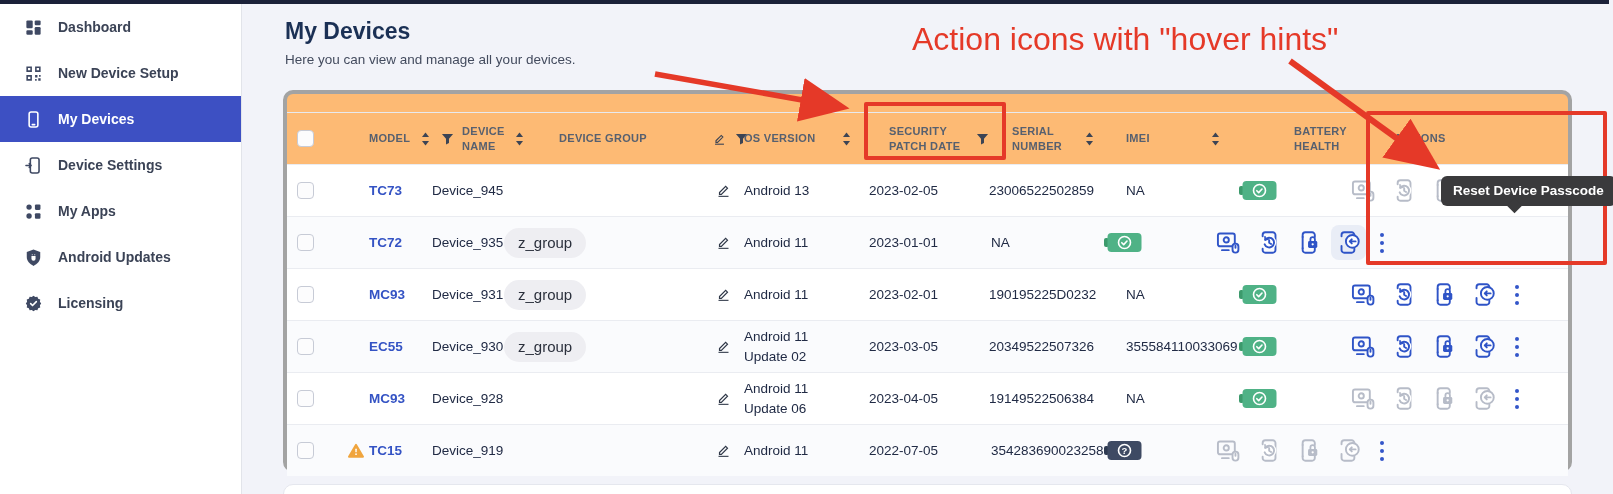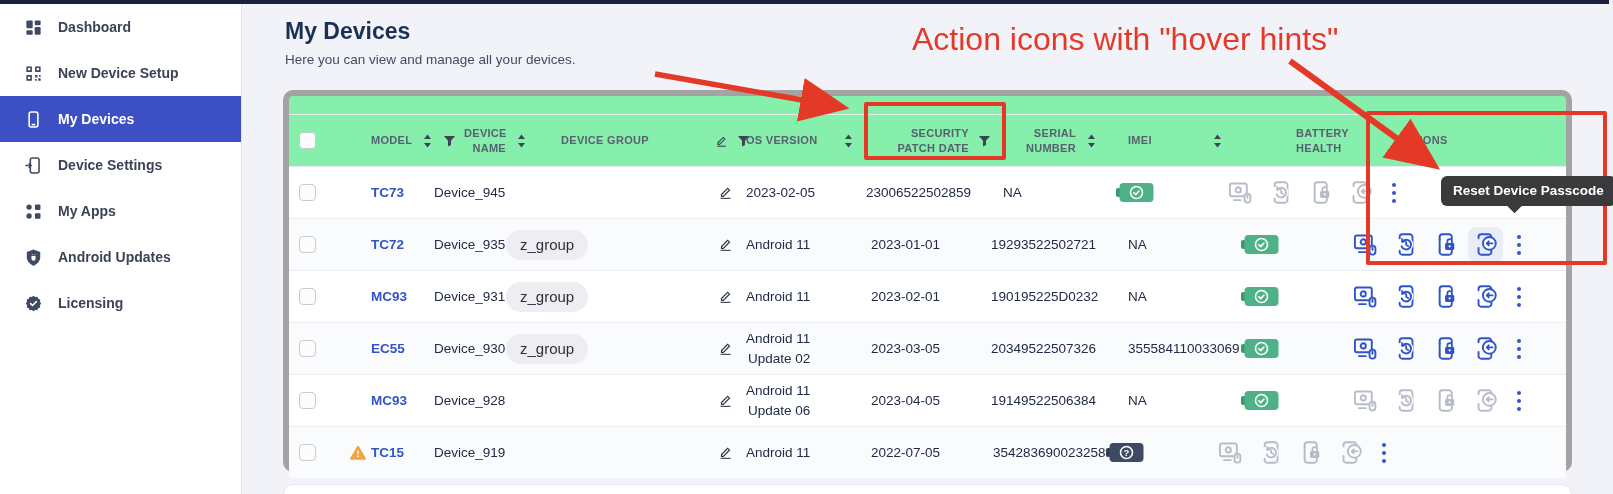--- a/index.html
+++ b/index.html
@@ -1,39 +1,39 @@
 <!DOCTYPE html>
 <html><head>
 <meta charset="utf-8">
 <style>
   * { margin:0; padding:0; box-sizing:border-box; }
   html,body { width:1613px; height:494px; }
   body { font-family:"Liberation Sans","DejaVu Sans",sans-serif; background:#f2f3f9; overflow:hidden; }
-  #app { position:relative; width:1609px; height:494px;text-align:right; }
+  #app { position:relative; width:1609px; height:494px; }
 
   
   .topbar { position:absolute; left:0; top:0; width:100%; height:4px; background:#1b2139; z-index:5; }
 
   
   .sidebar { position:absolute; left:0; top:4px; bottom:0; width:242px; background:#fff; border-right:1px solid #e2e4ea; z-index:4; }
   .nav { list-style:none; }
   .nav-item { height:46px; display:flex; align-items:center; gap:15px; padding-left:23px; cursor:pointer;
               color:#3b4356; font-size:14px; font-weight:700; }
   .nav-item .nav-icon { width:20px; height:20px; display:flex; align-items:center; justify-content:center; color:#3f4963; }
   .nav-item.active { background:#3d50c3; color:#fff; }
   .nav-item.active .nav-icon { color:#fff; }
   .nav-icon svg { width:19px; height:19px; display:block; }
 
   
   .main-title { position:absolute; left:285px; top:18px; font-size:23px; font-weight:700; color:#1b3055; z-index:2; }
   .main-sub { position:absolute; left:285px; top:52px; font-size:13.5px; color:#434b5e; z-index:2; }
 
   
-  .card { position:absolute; left:283px; top:90px; width:1289px; height:382px; background:#86efac;
-          border:6px solid #a3a3a3; border-radius:10px; z-index:1; }
+  .card { position:absolute; left:283px; top:90px; width:1289px; height:382px; background:#fdba74;
+          border:4px solid #a3a3a3; border-radius:10px; z-index:1; }
   .card2 { position:absolute; left:283px; top:484px; width:1289px; height:14px; background:#fff;
            border:1px solid #e5e7ee; border-radius:10px 10px 0 0; z-index:1; }
   .tbl { position:absolute; left:0; top:18px; width:100%; }
   .trow { display:flex; align-items:center; height:52px; border-top:1px solid #eaecf1; background:#fff; }
   .trow.alt { background:#fafbfd; }
   .thead { display:flex; align-items:center; height:52px; border-top:1px solid #e8eaee; }
 
   
   .col0{width:50px}.col1{width:95px}.col2{width:72px}.col3{width:200px}.col4{width:38px}
   .col5{width:125px}.col6{width:122px}.col7{width:135px}.col8{width:112px}.col9{width:90px}.col10{width:250px}
@@ -307,20 +307,26 @@
             </div>
     <div class="cell col3"></div>
     <div class="cell col4">
       <span class="edit-ic">
                 <svg viewBox="0 0 18 18" fill="none" stroke="currentColor" stroke-width="1.4">
                   <path d="M4.2 11.4 11.6 4l2.2 2.2-7.4 7.4H4.2v-2.2z"></path>
                   <path d="M3 16h12" stroke-width="1.3"></path>
                 </svg>
               </span>
     </div>
+    <div class="cell col5">
+      <div class="oswrap">
+        <div>Android 13</div>
+
+      </div>
+    </div>
     <div class="cell col6">
               <span>2023-02-05</span>
             </div>
     <div class="cell col7">
               <span>23006522502859</span>
             </div>
     <div class="cell col8">
               <span>NA</span>
             </div>
     <div class="cell col9">
@@ -407,23 +413,20 @@
               </span>
     </div>
     <div class="cell col5">
       <div class="oswrap">
         <div>Android 11</div>
 
       </div>
     </div>
     <div class="cell col6">
               <span>2023-01-01</span>
-            </div>
-    <div class="cell col7">
-              <span>19293522502721</span>
             </div>
     <div class="cell col8">
               <span>NA</span>
             </div>
     <div class="cell col9">
       <span class="batt batt-good">
                 <svg viewBox="0 0 38 21">
                   <rect x="0" y="6" width="5" height="9" rx="2" fill="#3c9a6c"></rect>
                   <rect x="3.5" y="1" width="34" height="19" rx="4" fill="#4fb286"></rect>
                   <circle cx="20.5" cy="10.5" r="6" fill="none" stroke="#fff" stroke-width="1.6"></circle>

